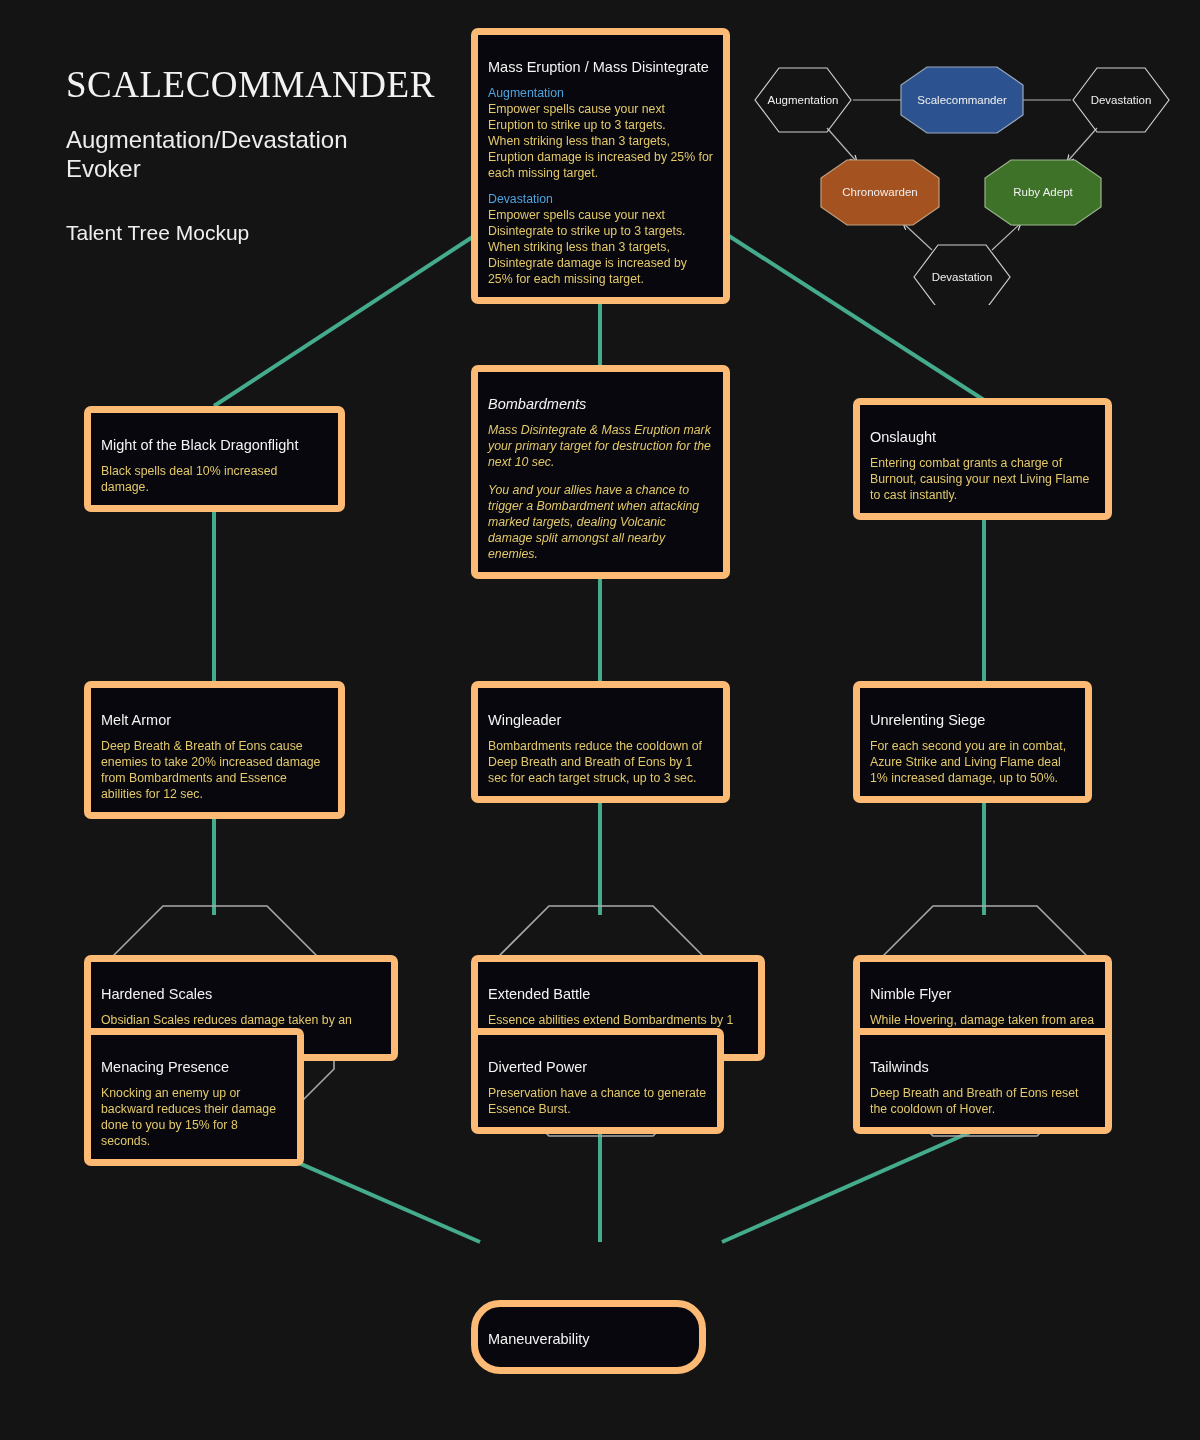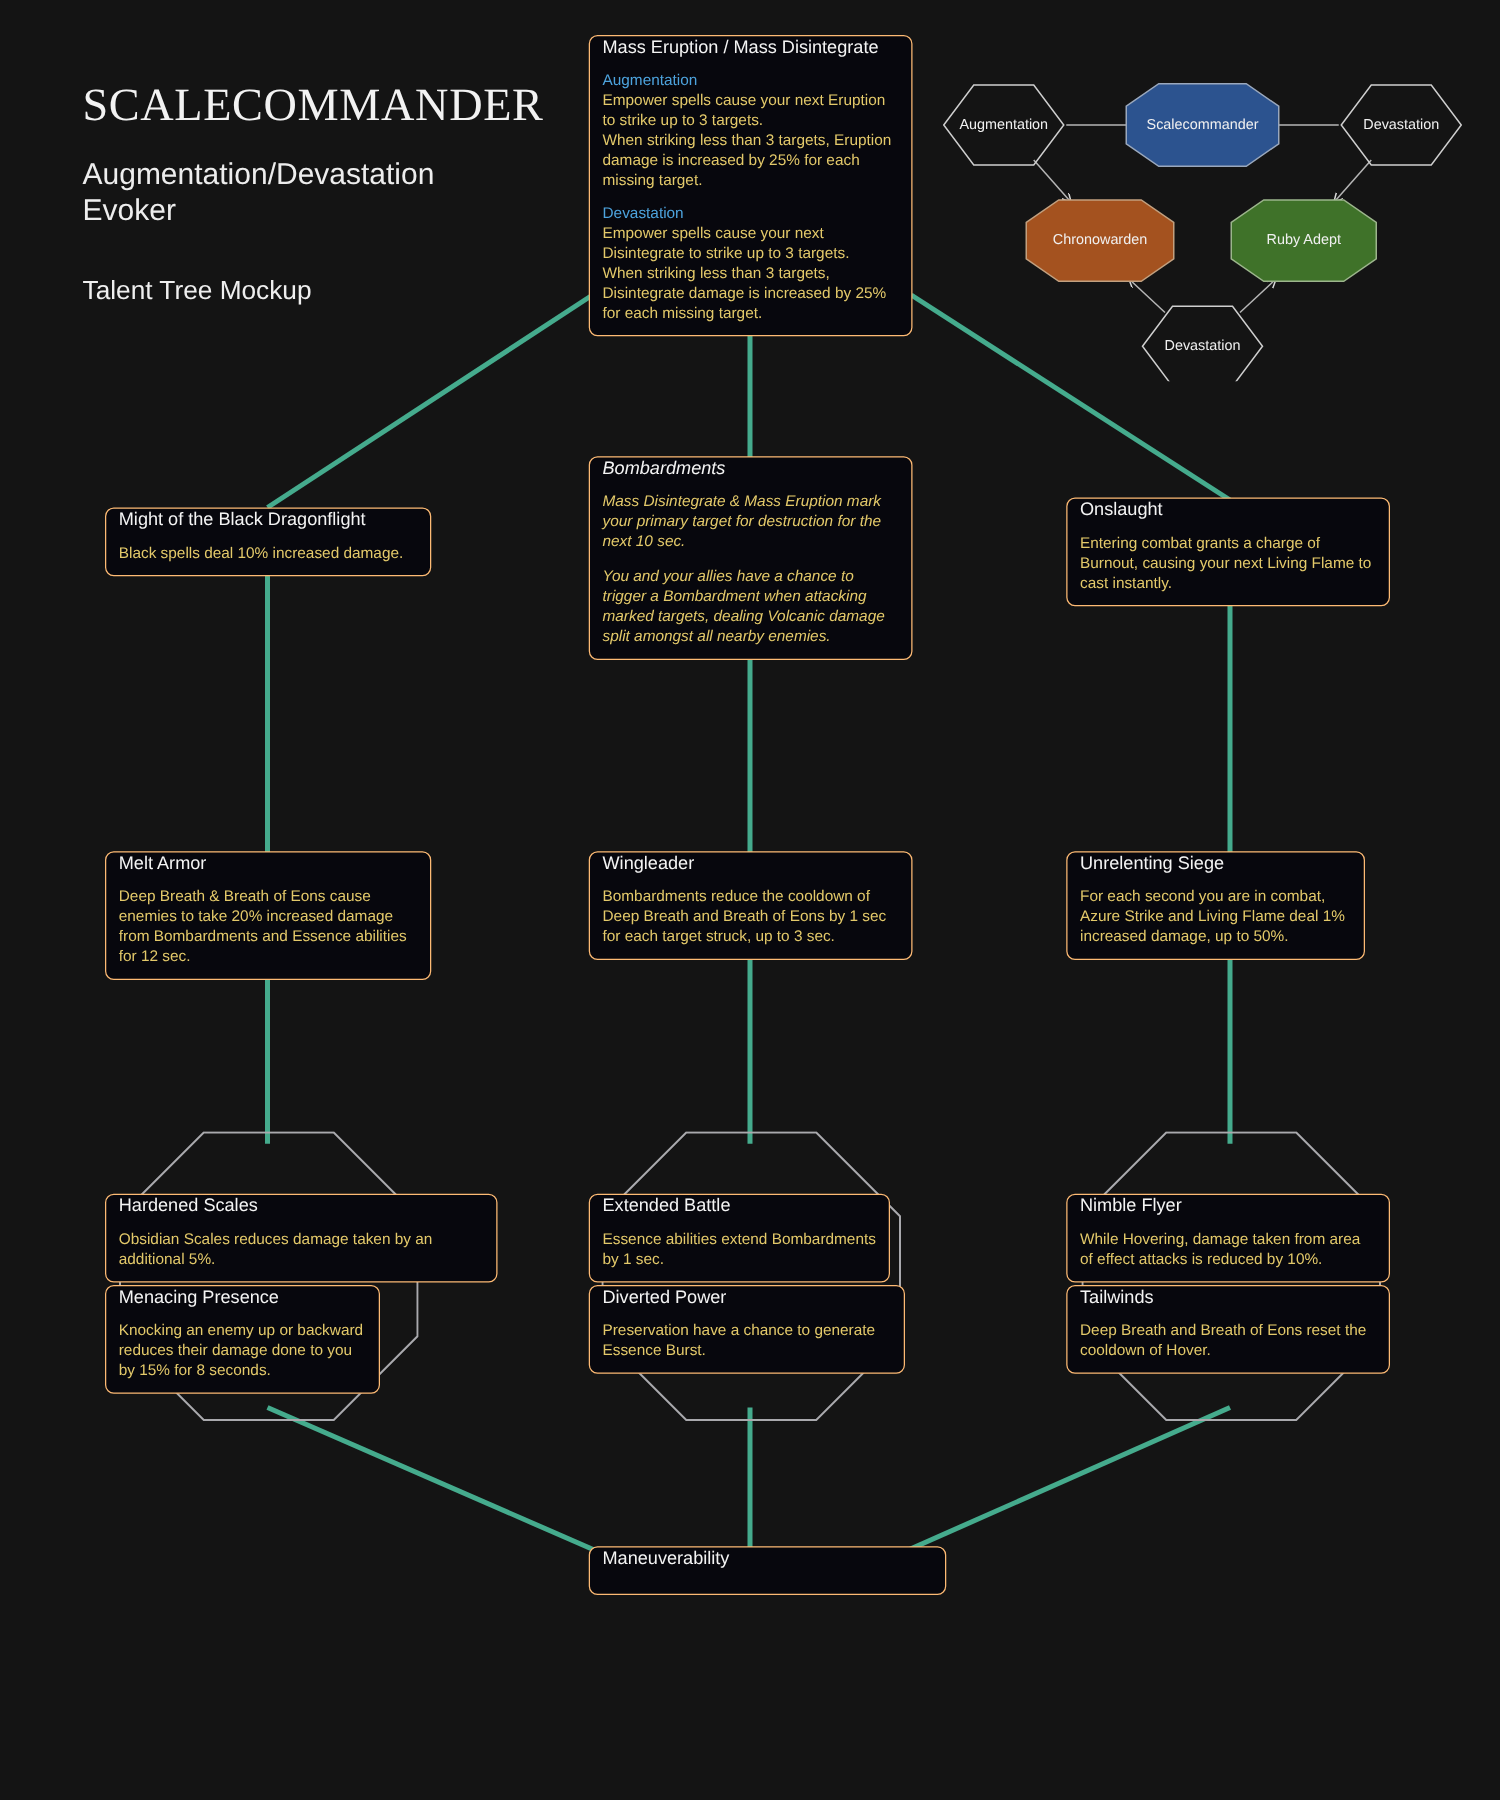--- a/index.html
+++ b/index.html
@@ -40,24 +40,24 @@
     margin-top: 38px;
   }
 
   
   #edges { position: absolute; left: 0; top: 0; width: 1200px; height: 1440px; }
 
   
   .card {
     position: absolute;
     background: #07070d;
-    border: 1px solid #fdba74;
+    border: 7px solid #fdba74;
     border-radius: 7px;
     box-sizing: border-box;
-    padding: 0 10px 9px 10px;
+    padding: 23px 10px 9px 10px;
     z-index: 5;
   }
   .card-title {
     color: #f4f4f4;
     font-size: 14.5px;
     line-height: 1.3;
     margin-bottom: 9px;
     white-space: nowrap;
   }
   .card-body { color: #e3c96a; font-size: 12.3px; line-height: 1.30; }
@@ -195,21 +195,21 @@
         <p>Obsidian Scales reduces damage taken by an additional 5%.</p>
       </div>
   </div>
   <div class="card" style="left:84px; top:1028px; width:220px;">
     <div class="card-title">Menacing Presence</div>
     <div class="card-body">
         <p>Knocking an enemy up or backward reduces their damage done to you by 15% for 8 seconds.</p>
       </div>
   </div>
 
-  <div class="card" style="left:471px; top:955px; width:241px;">
+  <div class="card" style="left:471px; top:955px; width:294px;">
     <div class="card-title">Extended Battle</div>
     <div class="card-body">
         <p>Essence abilities extend Bombardments by 1 sec.</p>
       </div>
   </div>
   <div class="card" style="left:471px; top:1028px; width:253px;">
     <div class="card-title">Diverted Power</div>
     <div class="card-body">
         <p>Preservation have a chance to generate Essence Burst.</p>
       </div>
@@ -221,21 +221,21 @@
         <p>While Hovering, damage taken from area of effect attacks is reduced by 10%.</p>
       </div>
   </div>
   <div class="card" style="left:853px; top:1028px; width:259px;">
     <div class="card-title">Tailwinds</div>
     <div class="card-body">
         <p>Deep Breath and Breath of Eons reset the cooldown of Hover.</p>
       </div>
   </div>
 
-  <div class="card" style="left:471px; top:1237px; width:286px;">
+  <div class="card" style="left:471px; top:1300px; width:235px;border-radius:29px;">
     <div class="card-title">Maneuverability</div>
   </div>
 
   <div id="spec-diagram">
     <svg width="450" height="250" viewBox="0 0 450 250">
       <defs>
         <marker id="arrowhead" markerWidth="7" markerHeight="7" refX="6" refY="3" orient="auto">
           <path d="M0,0 L6,3 L0,6" fill="none" stroke="#d8d8d8" stroke-width="1"></path>
         </marker>
       </defs>

